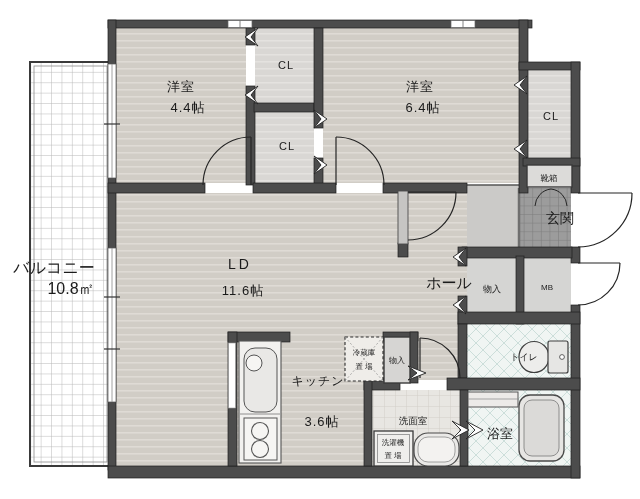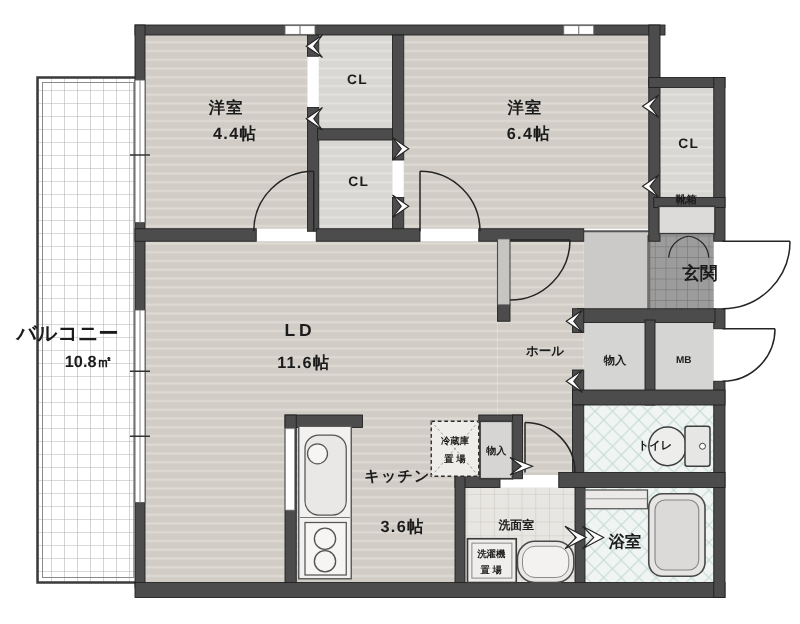--- a/index.html
+++ b/index.html
@@ -7,21 +7,21 @@
     position:relative;
     width:640px;height:499px;
     background:#ffffff;
     font-family:"Liberation Sans","DejaVu Sans",sans-serif;
     overflow:hidden;
   }
   #plan svg{position:absolute;left:0;top:0;}
   .lbl{
     position:absolute;
     transform:translate(-50%,-50%);
-    font-weight:bold;
+    font-weight:normal;
     color:#1b1b1b;
     white-space:nowrap;
     line-height:1;
     letter-spacing:1px;
   }
 </style>
 </head>
 <body>
 
 <div id="plan">
@@ -216,27 +216,27 @@
   </g>
 </svg>
 
   <div class="lbl" style="left:181px;top:86px;font-size:13px">洋室</div>
   <div class="lbl" style="left:188px;top:107px;font-size:13px">4.4帖</div>
   <div class="lbl" style="left:286px;top:65px;font-size:11px">CL</div>
   <div class="lbl" style="left:287px;top:146px;font-size:11px">CL</div>
   <div class="lbl" style="left:420px;top:86px;font-size:13px">洋室</div>
   <div class="lbl" style="left:423px;top:107px;font-size:13px">6.4帖</div>
   <div class="lbl" style="left:551px;top:116px;font-size:11px">CL</div>
-  <div class="lbl" style="left:549px;top:160px;font-size:8.5px;letter-spacing:0">靴箱</div>
+  <div class="lbl" style="left:549px;top:178px;font-size:8.5px;letter-spacing:0">靴箱</div>
   <div class="lbl" style="left:560px;top:218px;font-size:14px;letter-spacing:0">玄関</div>
   <div class="lbl" style="left:54px;top:268px;font-size:16px;letter-spacing:0">バルコニー</div>
-  <div class="lbl" style="left:71px;top:289px;font-size:13px;letter-spacing:0">10.8㎡</div>
+  <div class="lbl" style="left:71px;top:289px;font-size:16px;letter-spacing:0">10.8㎡</div>
   <div class="lbl" style="left:240px;top:264px;font-size:14px;letter-spacing:3px">LD</div>
   <div class="lbl" style="left:243px;top:290px;font-size:13px">11.6帖</div>
-  <div class="lbl" style="left:436px;top:282px;font-size:10px;letter-spacing:0">ホール</div>
+  <div class="lbl" style="left:449px;top:282px;font-size:15px;letter-spacing:0">ホール</div>
   <div class="lbl" style="left:492px;top:289px;font-size:9px;letter-spacing:0">物入</div>
   <div class="lbl" style="left:547px;top:288px;font-size:8px;letter-spacing:0">MB</div>
   <div class="lbl" style="left:524px;top:357px;font-size:9px;letter-spacing:0">トイレ</div>
   <div class="lbl" style="left:397px;top:361px;font-size:8px;letter-spacing:0">物入</div>
   <div class="lbl" style="left:364px;top:353px;font-size:7.5px;letter-spacing:0">冷蔵庫</div>
   <div class="lbl" style="left:364px;top:367px;font-size:7.5px;letter-spacing:0">置 場</div>
   <div class="lbl" style="left:318px;top:381px;font-size:12px;letter-spacing:1px">キッチン</div>
   <div class="lbl" style="left:322px;top:421px;font-size:13px">3.6帖</div>
   <div class="lbl" style="left:413px;top:421px;font-size:9.5px;letter-spacing:0">洗面室</div>
   <div class="lbl" style="left:393px;top:443px;font-size:7.5px;letter-spacing:0">洗濯機</div>

